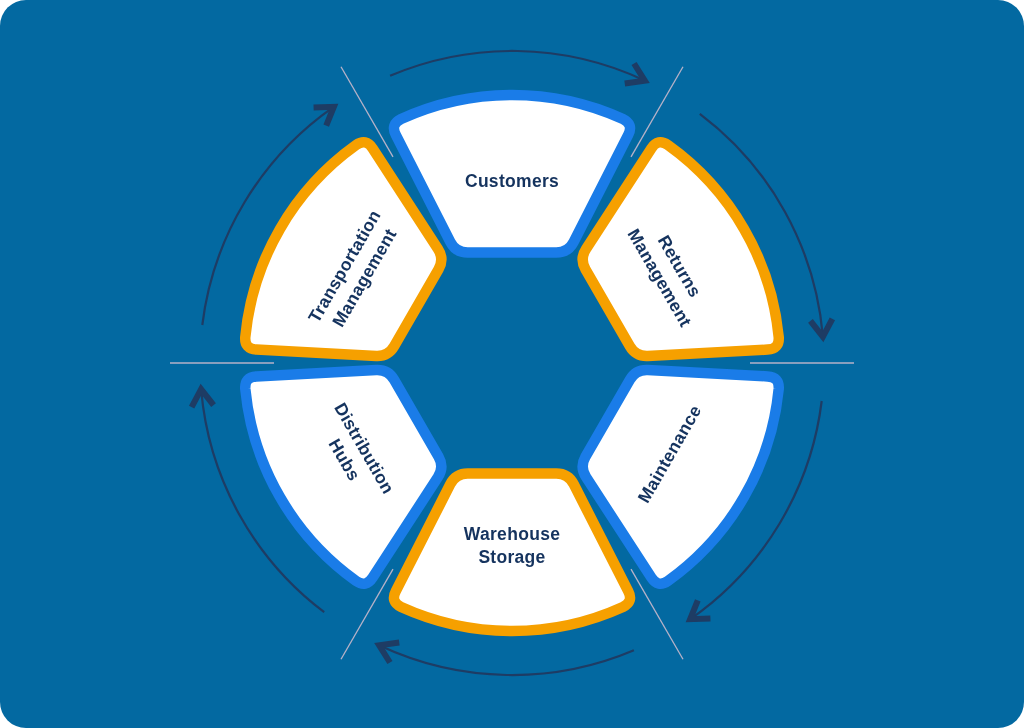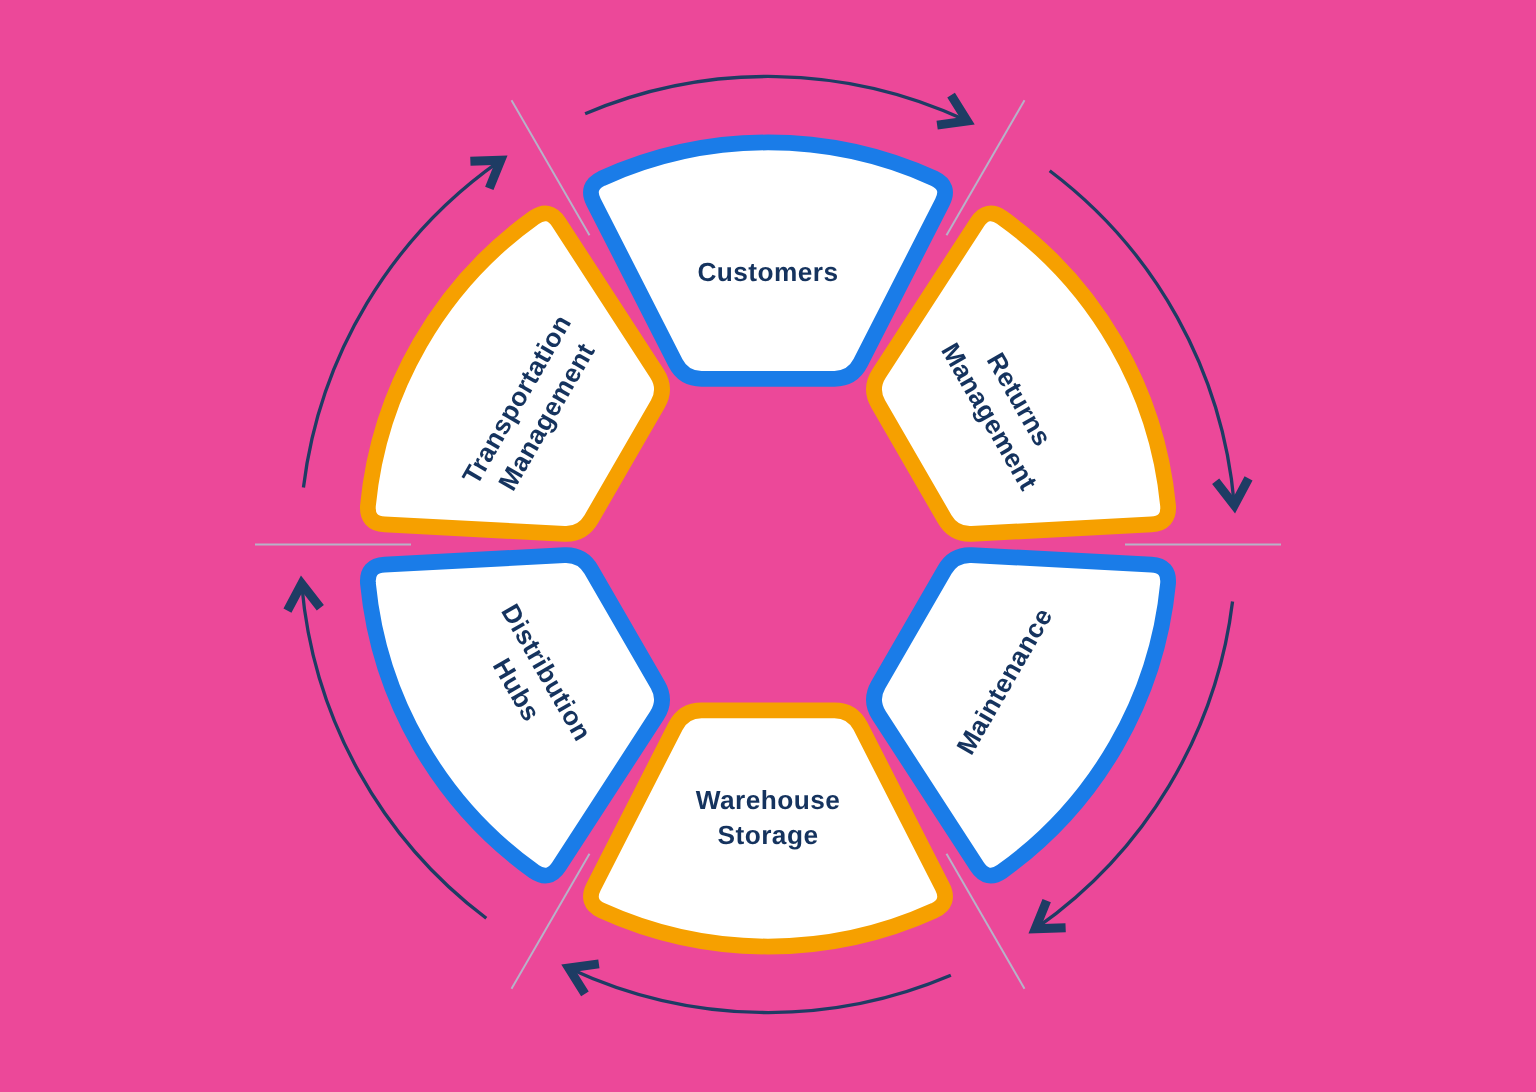--- a/index.html
+++ b/index.html
@@ -1,21 +1,22 @@
 <!DOCTYPE html>
 <html><head>
 <meta charset="utf-8">
 <style>
   html, body { margin: 0; padding: 0; background: #ffffff; }
   .canvas {
     position: relative;
     width: 1024px; height: 728px;
-    background: #ec4899;
+    background: #0369a1;
     overflow: hidden;
     font-family: "Liberation Sans", sans-serif;
+    border-radius: 26px;
   }
   svg { display: block; }
   .seg {
     fill: #ffffff;
     stroke-width: 10.5;
     stroke-linejoin: round;
     stroke-linecap: round;
   }
   .arc {
     fill: none;

